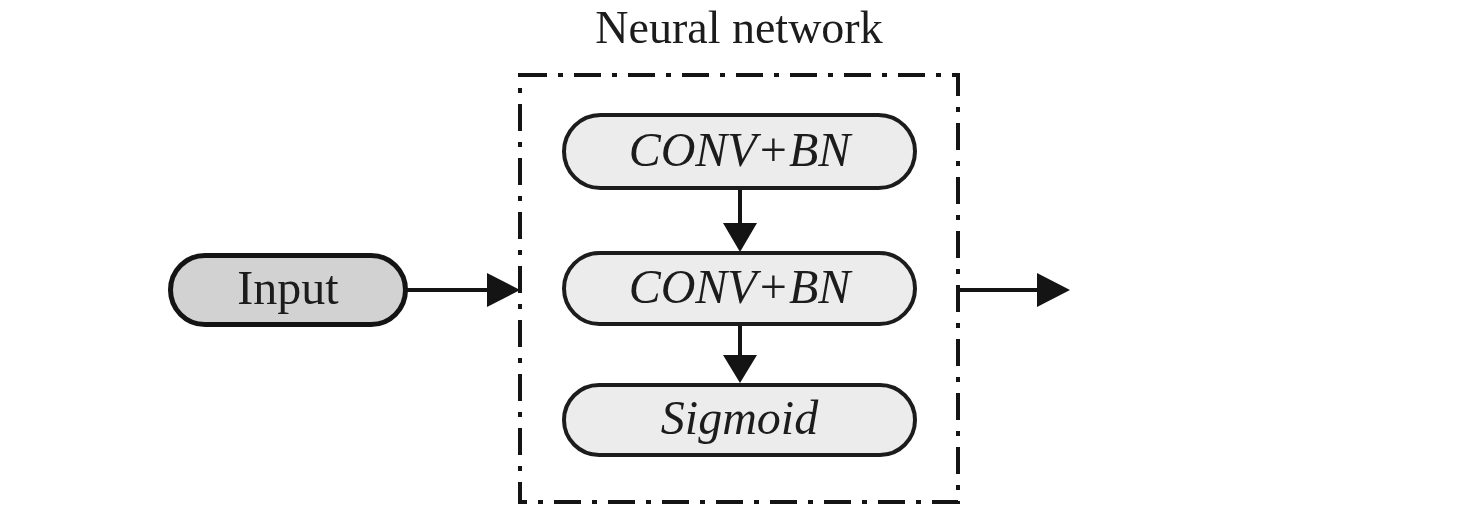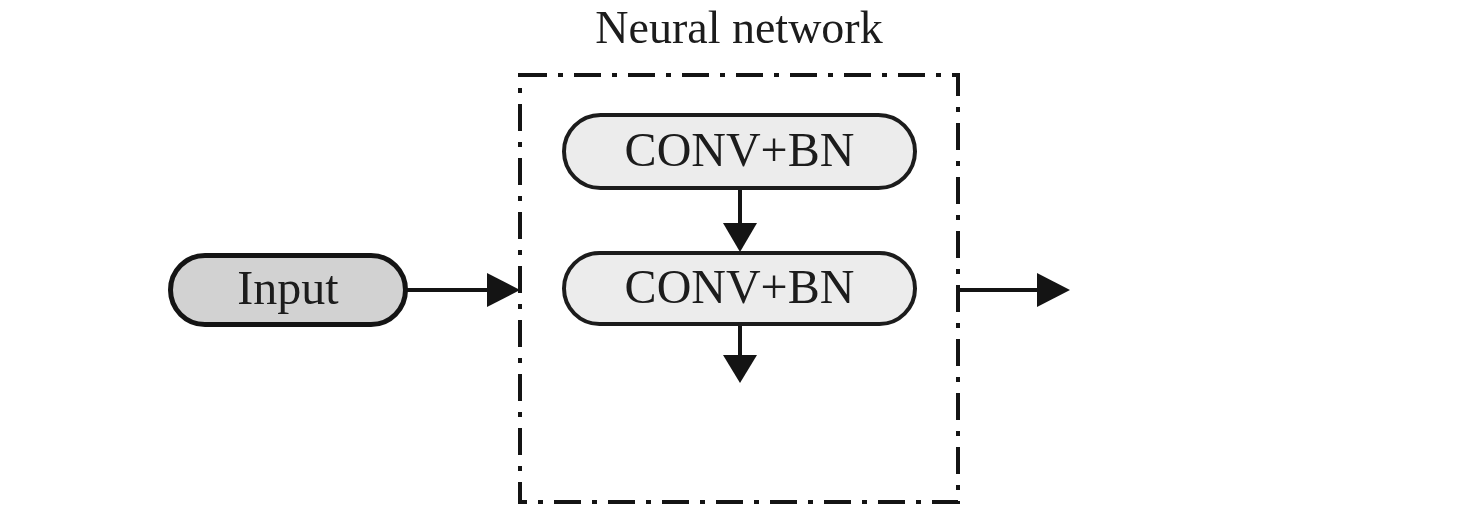--- a/index.html
+++ b/index.html
@@ -56,20 +56,21 @@
     justify-content: center;
     font-size: 48px;
     line-height: 1;
     color: #1c1c1c;
     white-space: nowrap;
   }
   .pill.inner {
     background: #ececec;
     border: 4px solid #1c1c1c;
     border-radius: 40px;
+    font-style: italic;
   }
   .pill.io {
     background: #d2d2d2;
     border: 5px solid #141414;
     border-radius: 38px;
   }
   .pill span {
     transform: translateY(-2px);
   }
 </style>
@@ -109,15 +110,18 @@
   </div>
 
   <div class="pill inner" style="left:562px; top:113px; width:355px; height:77px;">
     <span>CONV+BN</span>
   </div>
 
   <div class="pill inner" style="left:562px; top:251px; width:355px; height:75px;">
     <span>CONV+BN</span>
   </div>
 
+  <div class="pill inner" style="left:562px; top:383px; width:355px; height:74px;">
+    <span>Sigmoid</span>
+  </div>
 
 
 </div>
 
 </body></html>

